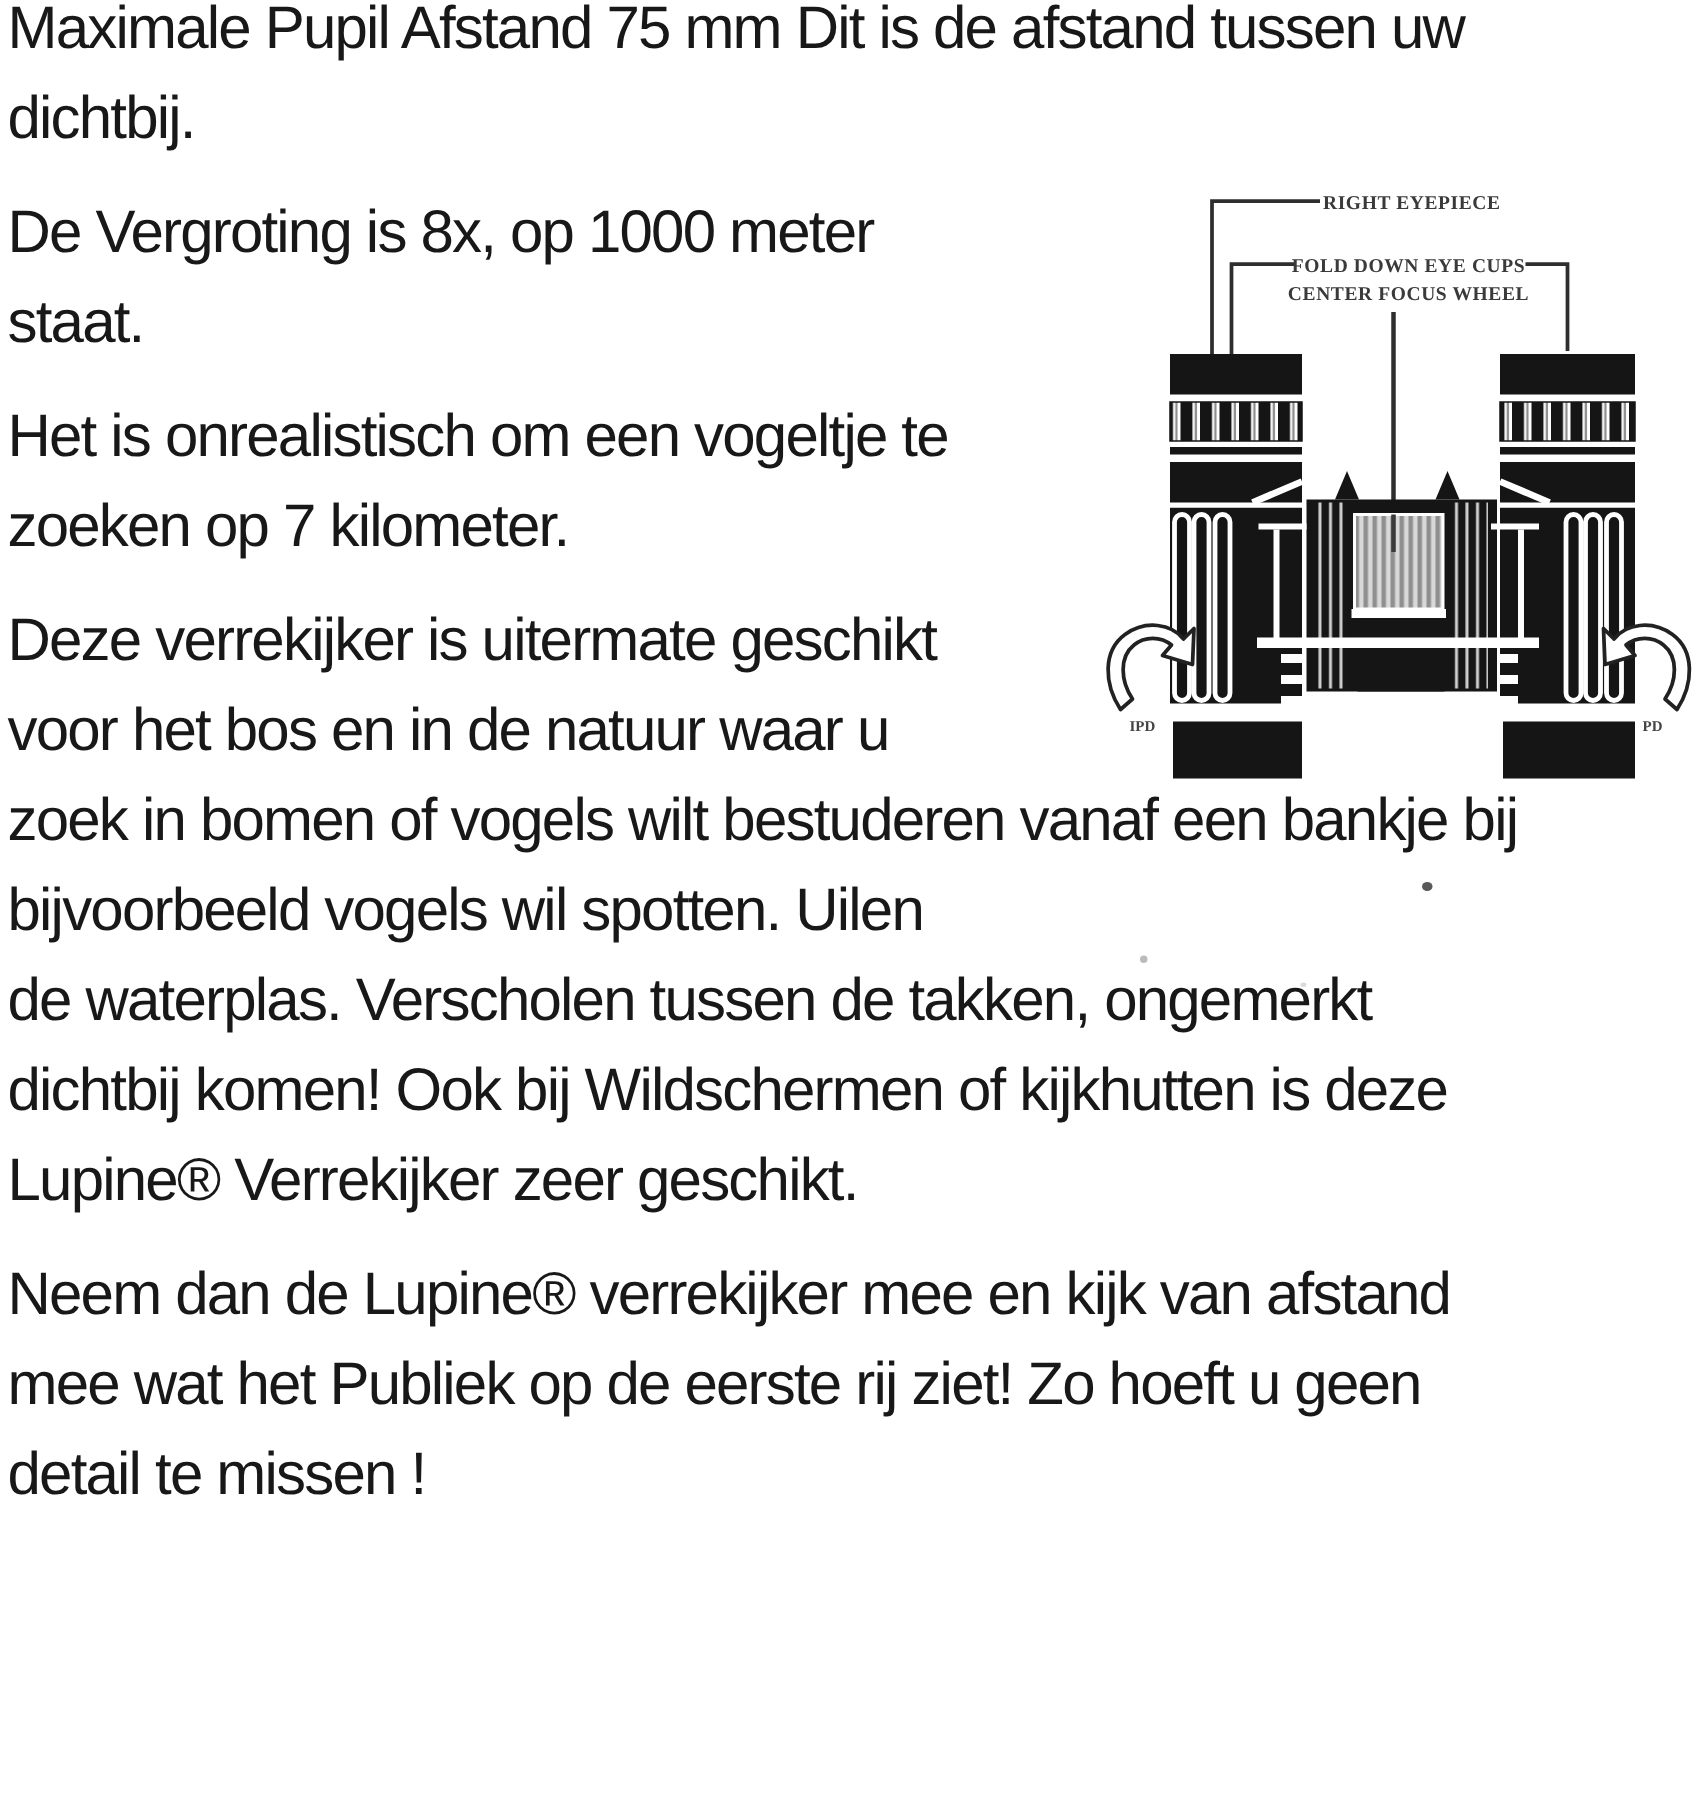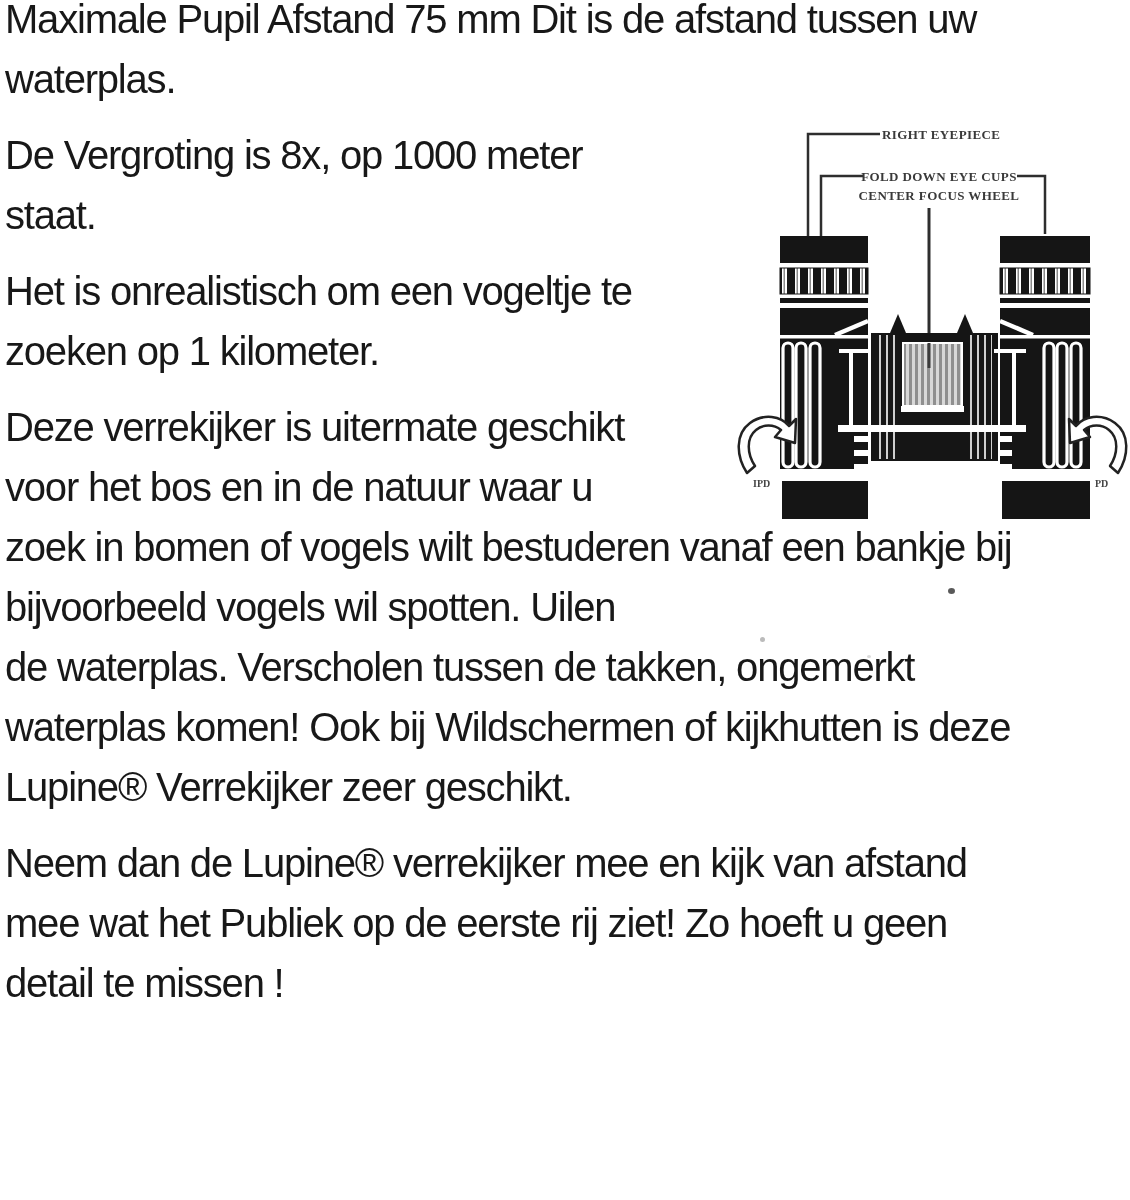--- a/index.html
+++ b/index.html
@@ -57,37 +57,37 @@
   .speck-3 { left: 867px; top: 655px; width: 4px; height: 3px; background: #b5b5b5; opacity: .5; }
 </style>
 </head>
 <body>
 
 <div class="page">
 
   <div class="text-col">
     <div class="para">
       <div class="line">Maximale Pupil Afstand 75 mm Dit is de afstand tussen uw</div>
-      <div class="line">waterplas.</div>
+      <div class="line">dichtbij.</div>
     </div>
     <div class="para">
       <div class="line">De Vergroting is 8x, op 1000 meter</div>
       <div class="line">staat.</div>
     </div>
     <div class="para">
       <div class="line">Het is onrealistisch om een vogeltje te</div>
-      <div class="line">zoeken op 1 kilometer.</div>
+      <div class="line">zoeken op 7 kilometer.</div>
     </div>
     <div class="para">
       <div class="line">Deze verrekijker is uitermate geschikt</div>
       <div class="line">voor het bos en in de natuur waar u</div>
       <div class="line">zoek in bomen of vogels wilt bestuderen vanaf een bankje bij</div>
       <div class="line">bijvoorbeeld vogels wil spotten. Uilen</div>
       <div class="line">de waterplas. Verscholen tussen de takken, ongemerkt</div>
-      <div class="line">waterplas komen! Ook bij Wildschermen of kijkhutten is deze</div>
+      <div class="line">dichtbij komen! Ook bij Wildschermen of kijkhutten is deze</div>
       <div class="line">Lupine® Verrekijker zeer geschikt.</div>
     </div>
     <div class="para">
       <div class="line">Neem dan de Lupine® verrekijker mee en kijk van afstand</div>
       <div class="line">mee wat het Publiek op de eerste rij ziet! Zo hoeft u geen</div>
       <div class="line">detail te missen !</div>
     </div>
   </div>
 
   <div class="diagram">

